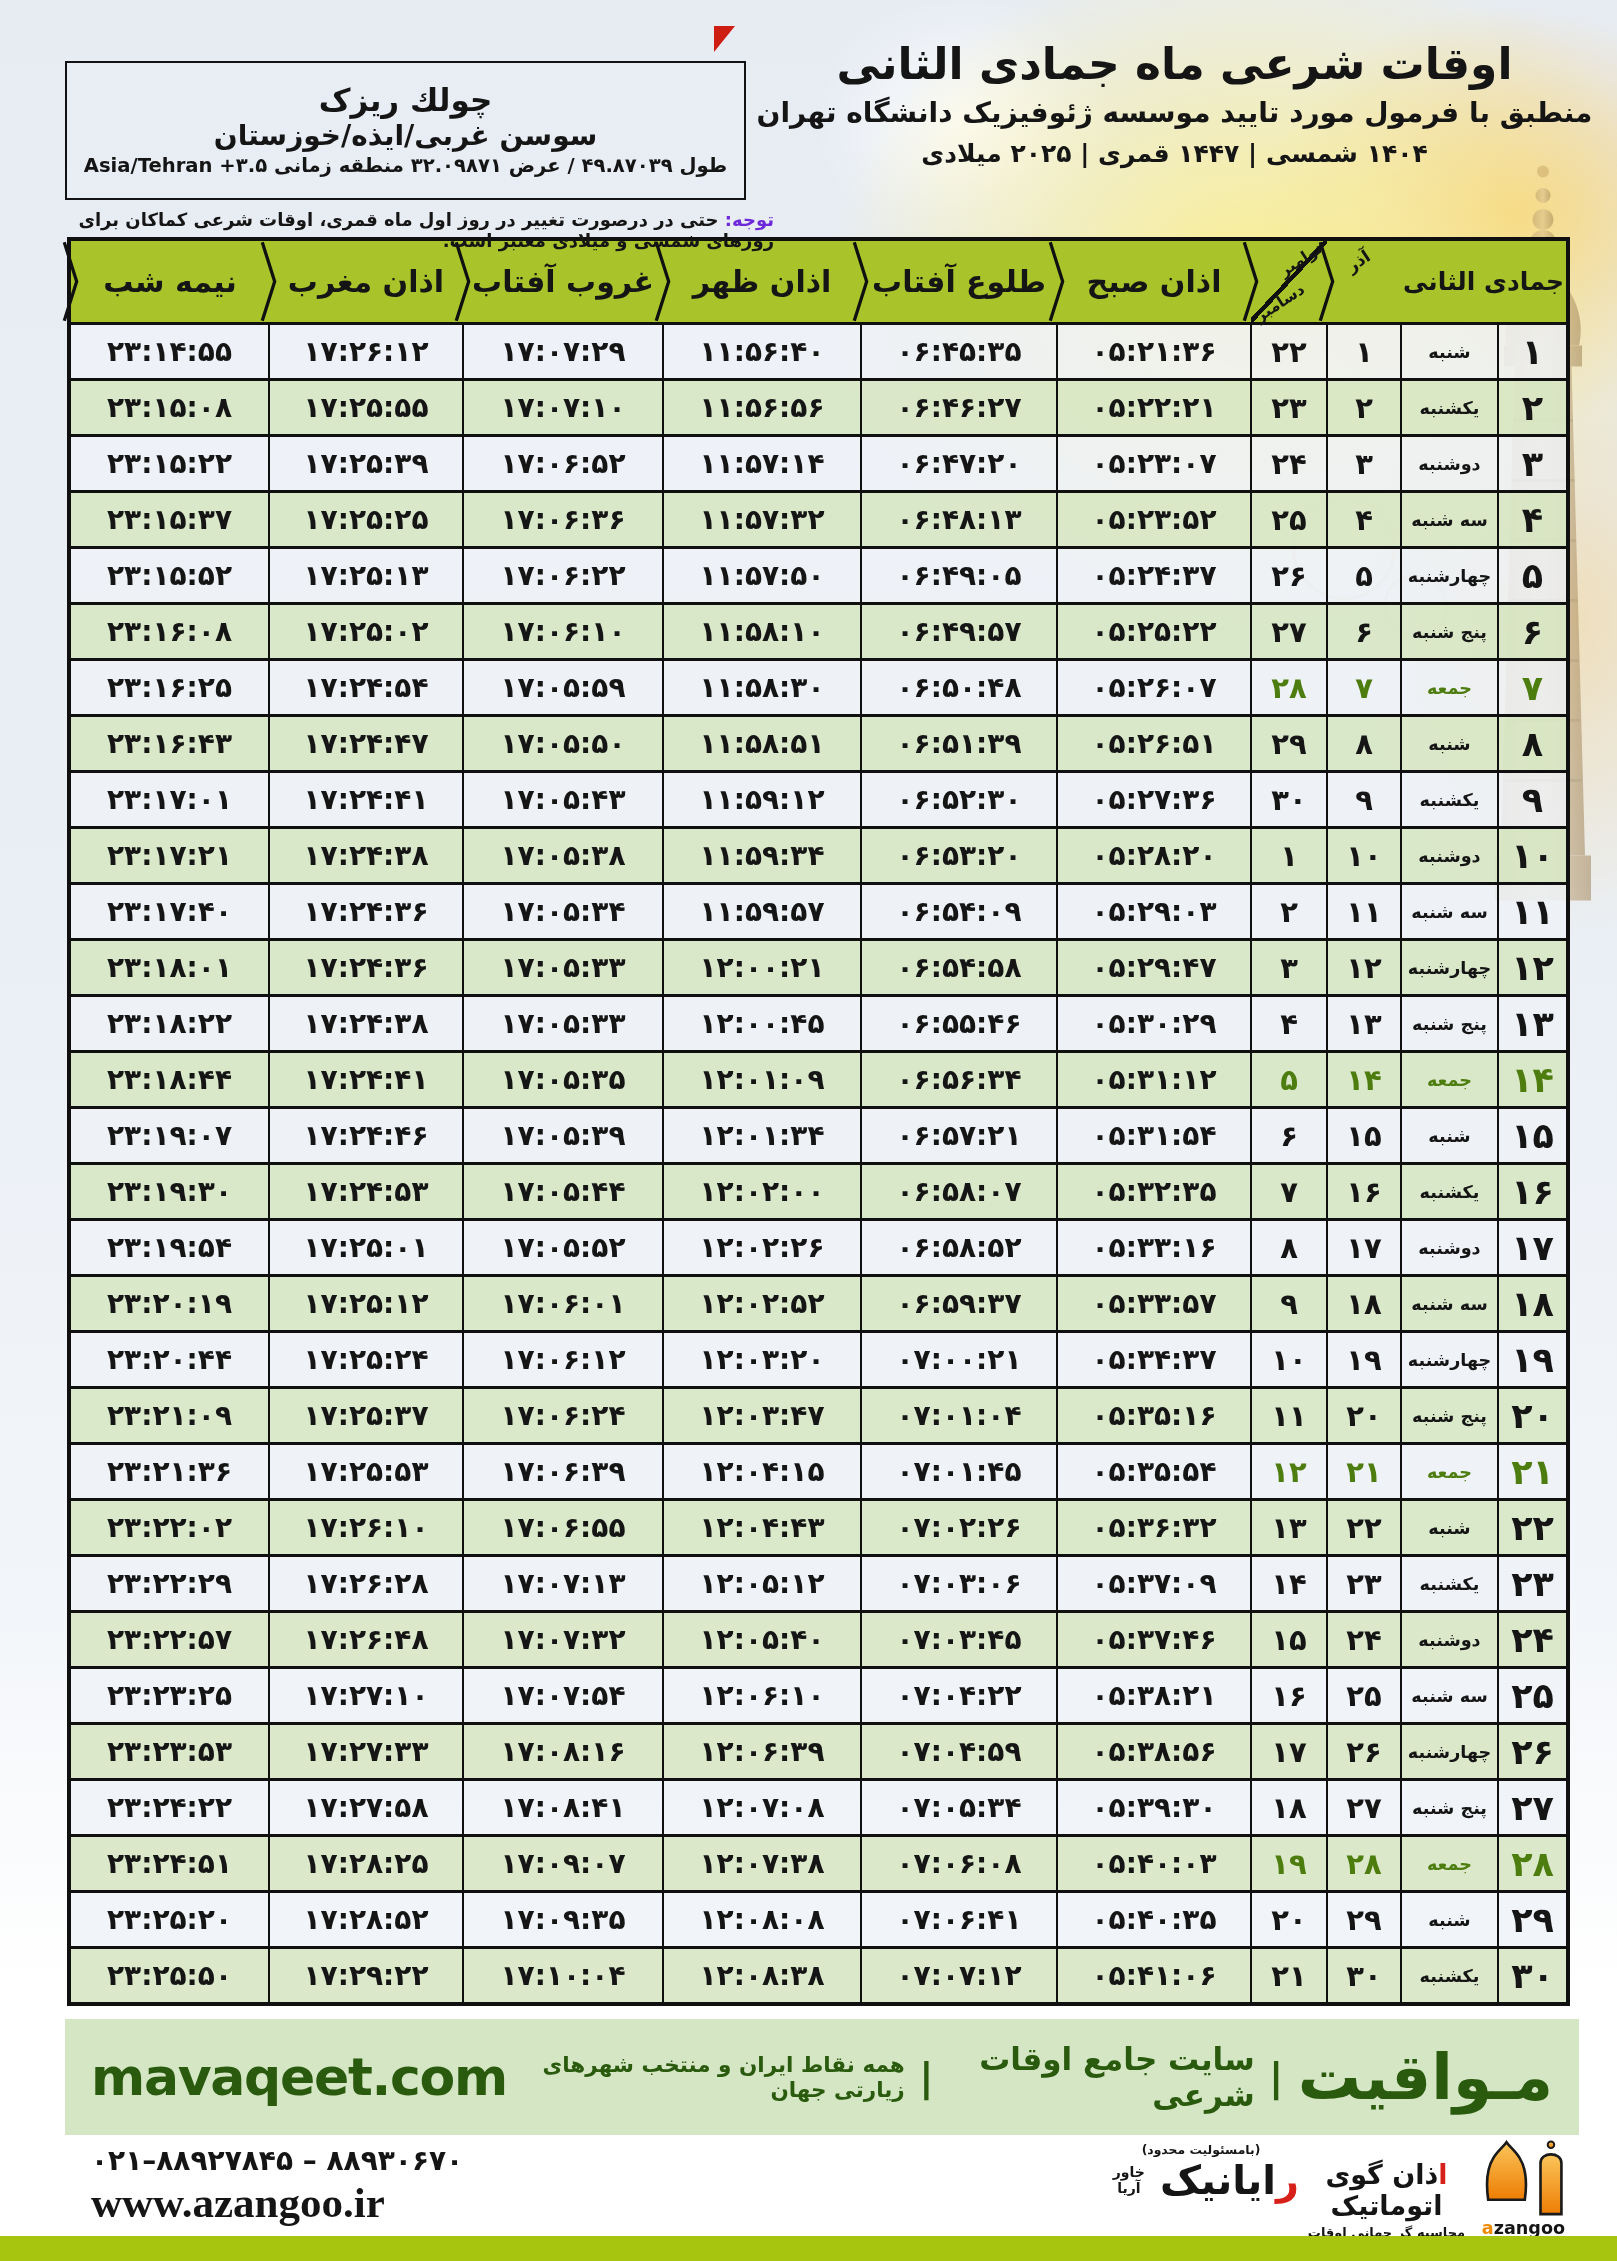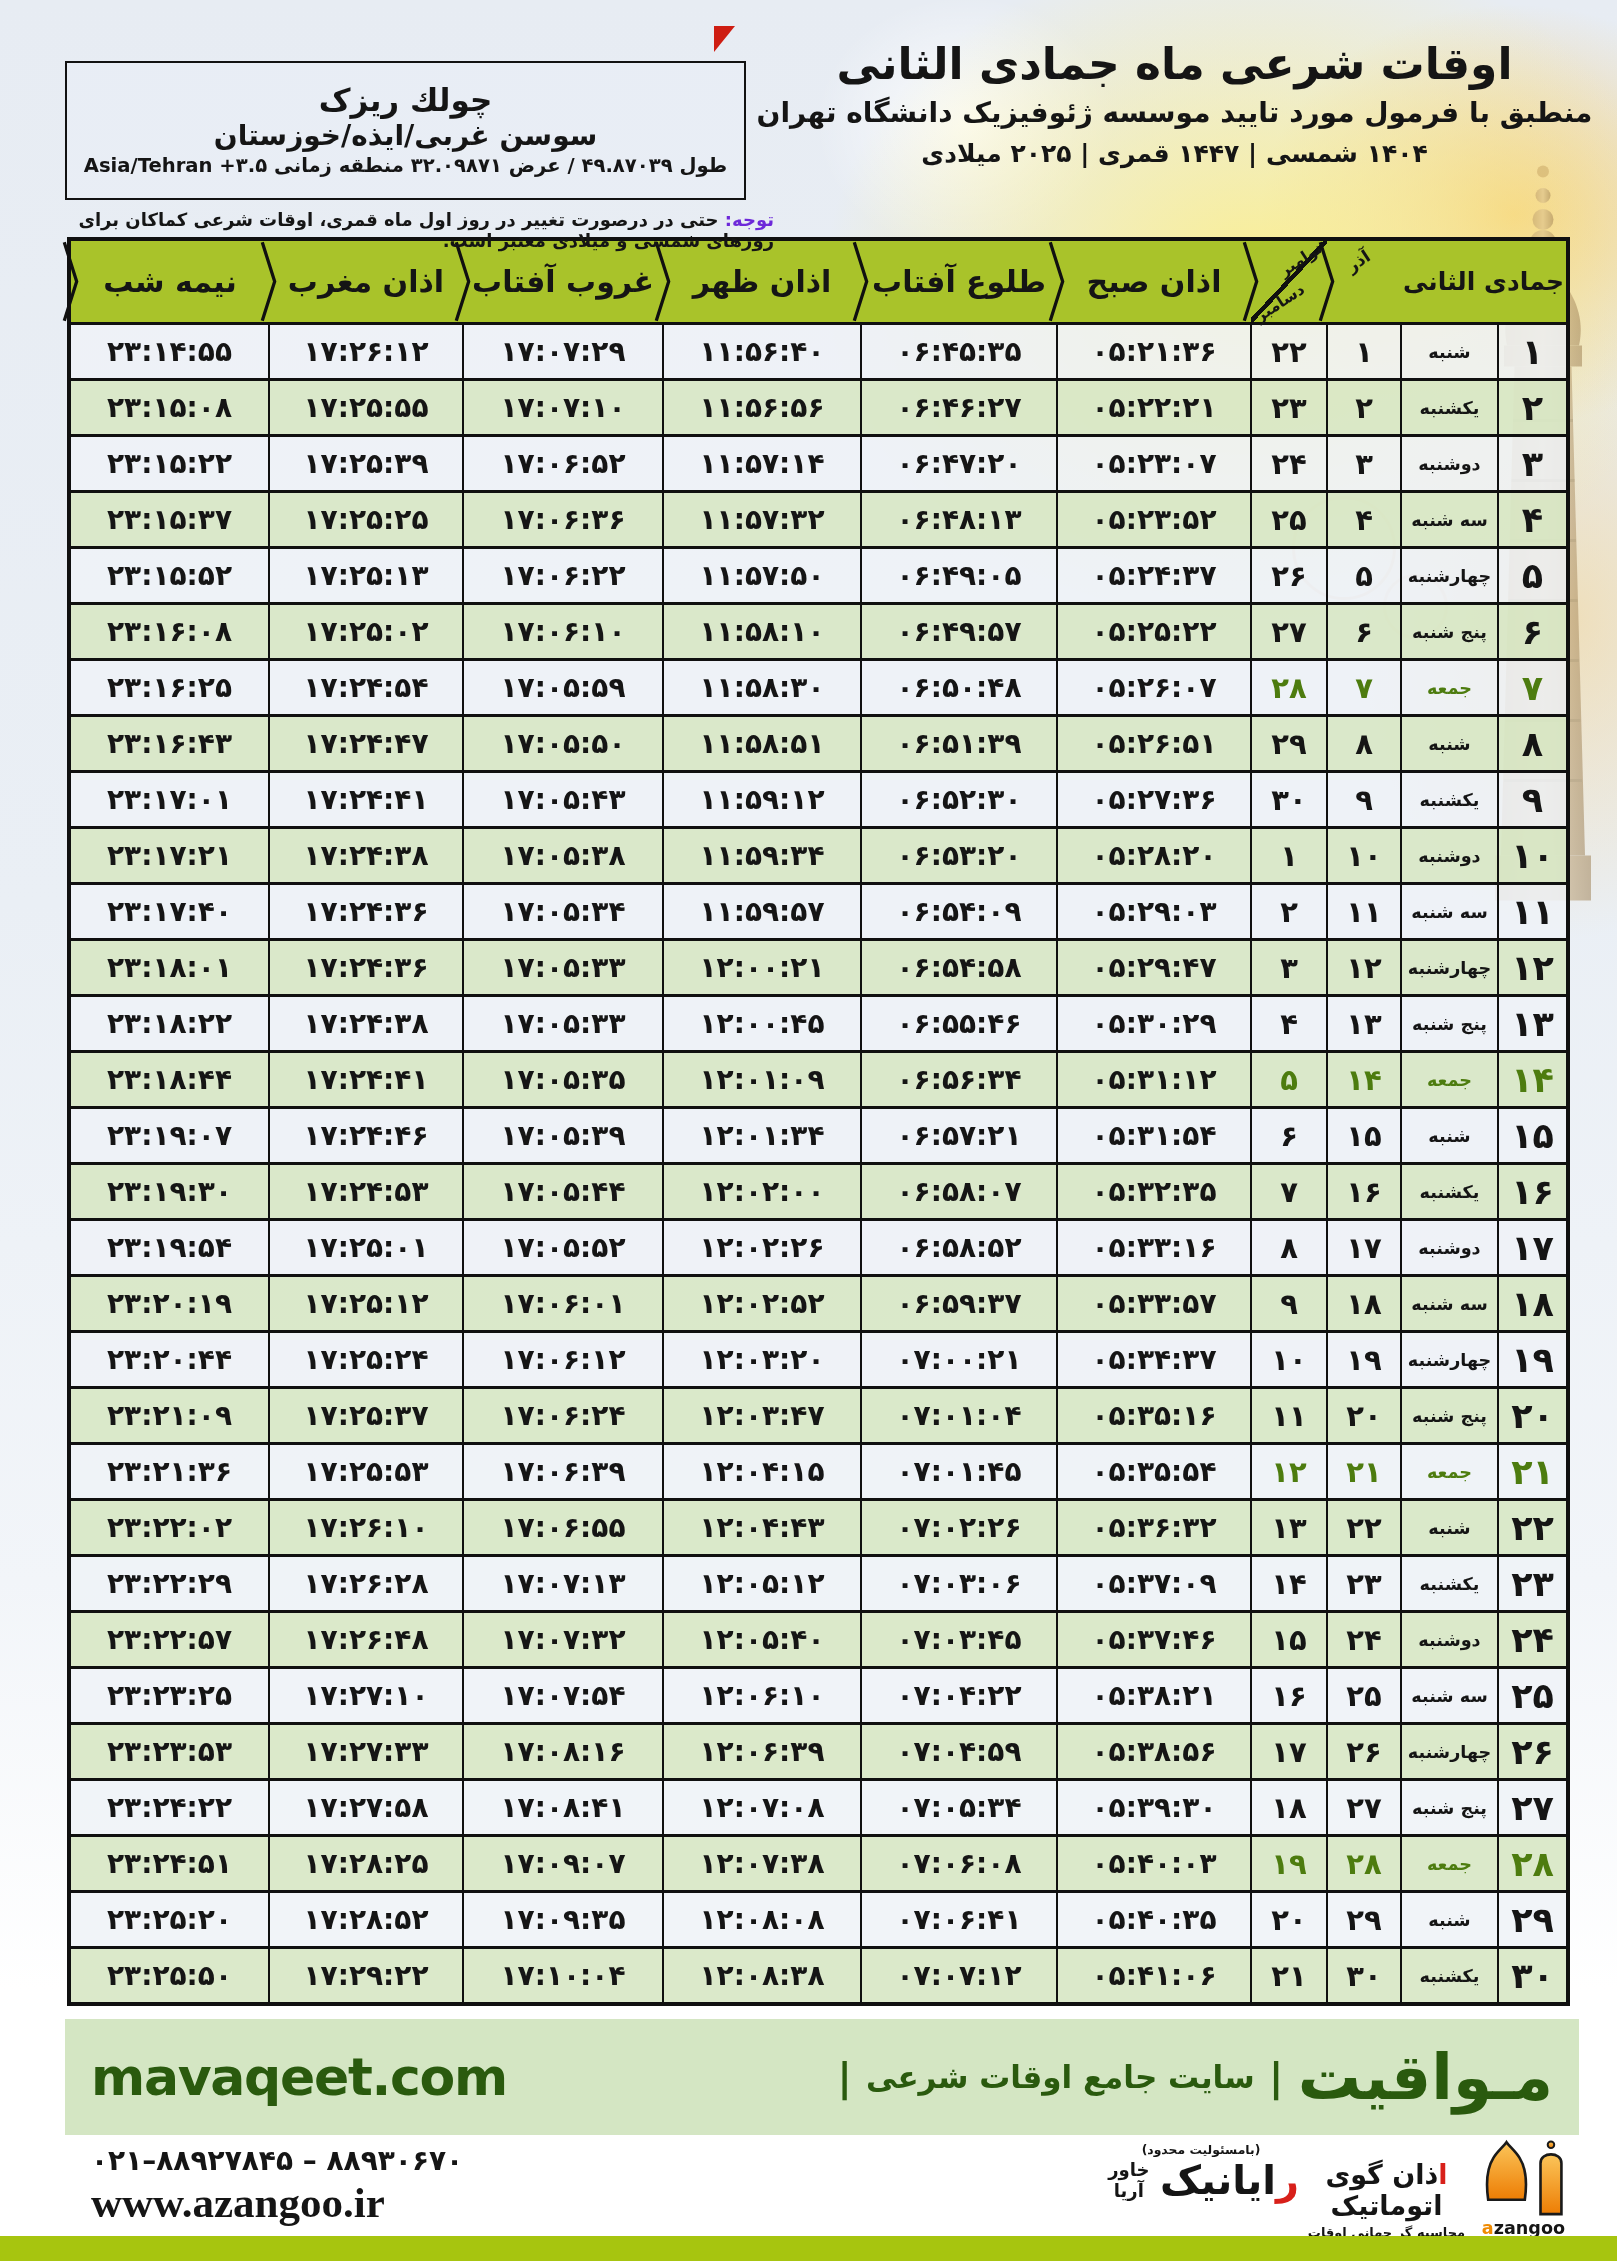--- a/index.html
+++ b/index.html
@@ -74,21 +74,21 @@
   .f-phones{font-size:28px;font-weight:bold;direction:ltr;}
   .f-site{font-size:43px;font-weight:bold;font-family:"Liberation Serif",serif;margin-top:1.3px;}
   .f-mid{position:absolute;left:470px;top:3.9px;width:613px;direction:rtl;text-align:center;
     font-size:23px;font-weight:bold;line-height:1.55;}
   .red-t{color:#e01310;}
   .f-rayanik{position:absolute;left:1103px;top:5.2px;width:196px;text-align:center;direction:rtl;}
   .ray-note{font-size:12.4px;font-weight:bold;}
   .ray-row{display:flex;align-items:center;justify-content:center;gap:5.2px;direction:rtl;}
   .ray-name{font-size:40px;font-weight:bold;letter-spacing:-1.3px;}
   .ray-name .red-t{color:#d8201a;}
-  .ray-sub{font-size:18px;font-weight:bold;}
+  .ray-sub{font-size:14px;font-weight:bold;}
   .f-azangoo{position:absolute;left:1305px;top:0px;width:274px;direction:rtl;display:flex;gap:0;align-items:flex-start;}
   .az-icon{width:111px;height:85px;flex:0 0 auto;}
   .az-texts{padding-top:22px;text-align:center;}
   .az-name{font-size:27px;font-weight:bold;letter-spacing:-0.7px;}
   .az-name .red-t{color:#d8201a;}
   .az-sub{font-size:13px;font-weight:bold;margin-top:3.9px;}
   .az-latin{font-size:17.6px;font-weight:bold;direction:ltr;margin-top:-2.6px;text-align:center;width:111px;position:absolute;right:0;top:84px;}
   .az-latin b{color:#ef8a00;}
   .lime-bar{position:absolute;left:0;top:2236px;width:1618px;height:25px;background:#a7c50f;z-index:2;}
 </style>
@@ -579,20 +579,21 @@
       </tr>
     </tbody>
 </table>
 
 <div class="band">
   <div class="band-right">
     <span class="band-brand">مـواقیت</span>
     <span class="band-sep">|</span>
     <span class="band-site">سایت جامع اوقات شرعی</span>
     <span class="band-sep">|</span>
+    <span class="band-cov">همه نقاط ایران و منتخب شهرهای زیارتی جهان</span>
   </div>
   <div class="band-domain">mavaqeet.com</div>
 </div>
 
 <div class="footer">
   <div class="f-left">
     <div class="f-phones" dir="ltr">۰۲۱–۸۸۹۲۷۸۴۵ – ۸۸۹۳۰۶۷۰</div>
     <div class="f-site">www.azangoo.ir</div>
   </div>
   <div class="f-rayanik">

